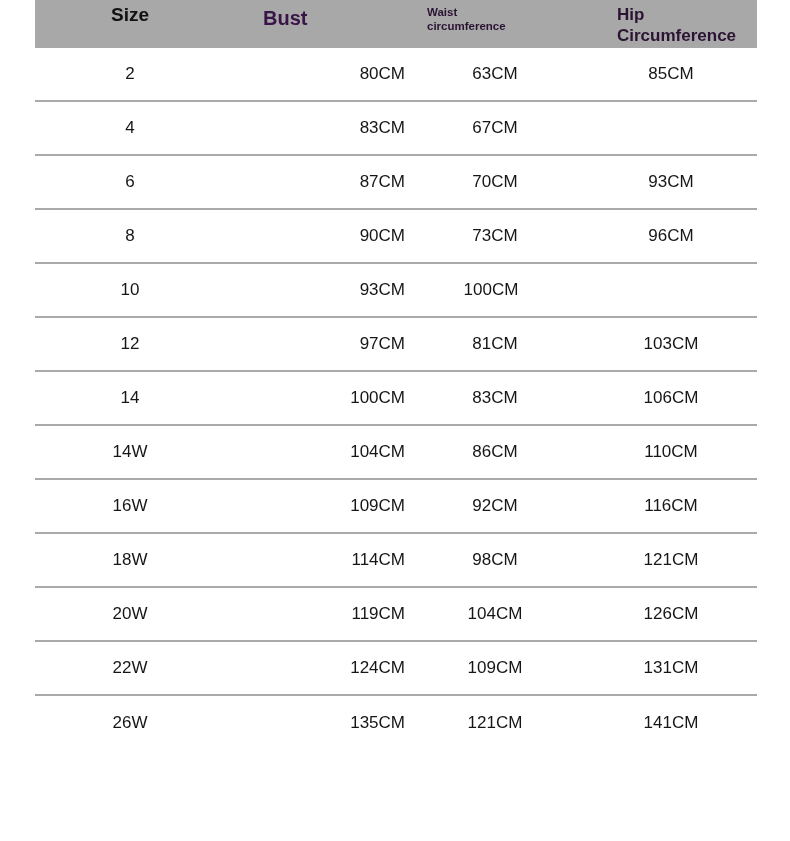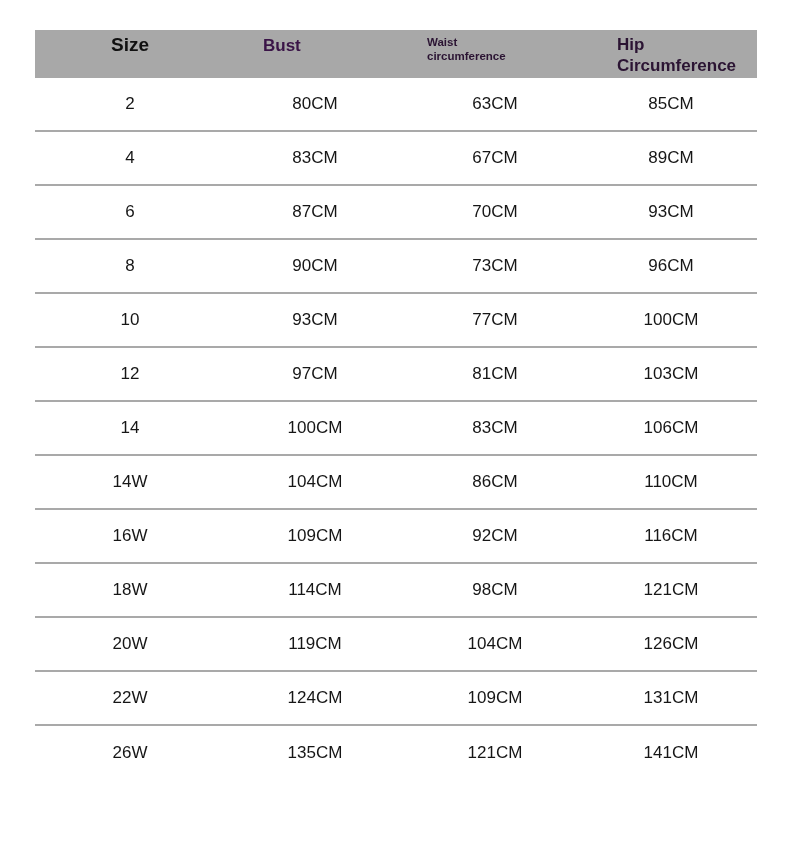--- a/index.html
+++ b/index.html
@@ -13,21 +13,20 @@
     font-family: "Liberation Sans", sans-serif;
     -webkit-font-smoothing: antialiased;
   }
 
   .chart {
     position: relative;
     width: 790px;
     height: 651px;
     background: #ffffff;
     box-sizing: border-box;
-    margin-top: 30px;
   }
 
   .table {
     position: absolute;
     left: 35px;
     top: 0;
     width: 722px;
   }
 
   
@@ -41,21 +40,21 @@
 
   .head-cell {
     box-sizing: border-box;
     padding-top: 6px;
     font-weight: bold;
     color: #2b1433;
     line-height: 1.22;
   }
 
   .head-cell.size   { width: 190px; font-size: 19px; color: #111111; text-align: center; padding-top: 3px; }
-  .head-cell.bust   { width: 180px; font-size: 17px; color: #3a1447; padding-left: 38px; }
+  .head-cell.bust   { width: 180px; font-size: 20px; color: #3a1447; padding-left: 38px; }
   .head-cell.waist  { width: 180px; font-size: 11.5px; padding-left: 22px; padding-top: 5px; }
   .head-cell.hip    { width: 172px; font-size: 17px; padding-left: 32px; padding-top: 5px; }
 
   
   .row {
     display: flex;
     align-items: center;
     height: 54px;
     border-bottom: 2px solid #a9a9a9;
     box-sizing: border-box;
@@ -63,21 +62,21 @@
   .row.last { border-bottom: none; }
 
   .cell {
     box-sizing: border-box;
     font-size: 17px;
     color: #161616;
     text-align: center;
     white-space: nowrap;
   }
   .cell.c0 { width: 190px; }
-  .cell.c1 { width: 180px; }
+  .cell.c1 { width: 180px; text-align: right; }
   .cell.c2 { width: 180px; }
   .cell.c3 { width: 172px; }
 </style>
 </head>
 <body>
 
 <div class="chart">
   <div class="table">
 
     <div class="head-row">
@@ -101,38 +100,36 @@
         <div class="row">
           <div class="cell c0">2</div>
           <div class="cell c1">80CM</div>
           <div class="cell c2">63CM</div>
           <div class="cell c3">85CM</div>
         </div>
         <div class="row">
           <div class="cell c0">4</div>
           <div class="cell c1">83CM</div>
           <div class="cell c2">67CM</div>
-          <div class="cell c3">89CM</div>
         </div>
         <div class="row">
           <div class="cell c0">6</div>
           <div class="cell c1">87CM</div>
           <div class="cell c2">70CM</div>
           <div class="cell c3">93CM</div>
         </div>
         <div class="row">
           <div class="cell c0">8</div>
           <div class="cell c1">90CM</div>
           <div class="cell c2">73CM</div>
           <div class="cell c3">96CM</div>
         </div>
         <div class="row">
           <div class="cell c0">10</div>
           <div class="cell c1">93CM</div>
-          <div class="cell c2">77CM</div>
           <div class="cell c3">100CM</div>
         </div>
         <div class="row">
           <div class="cell c0">12</div>
           <div class="cell c1">97CM</div>
           <div class="cell c2">81CM</div>
           <div class="cell c3">103CM</div>
         </div>
         <div class="row">
           <div class="cell c0">14</div>

